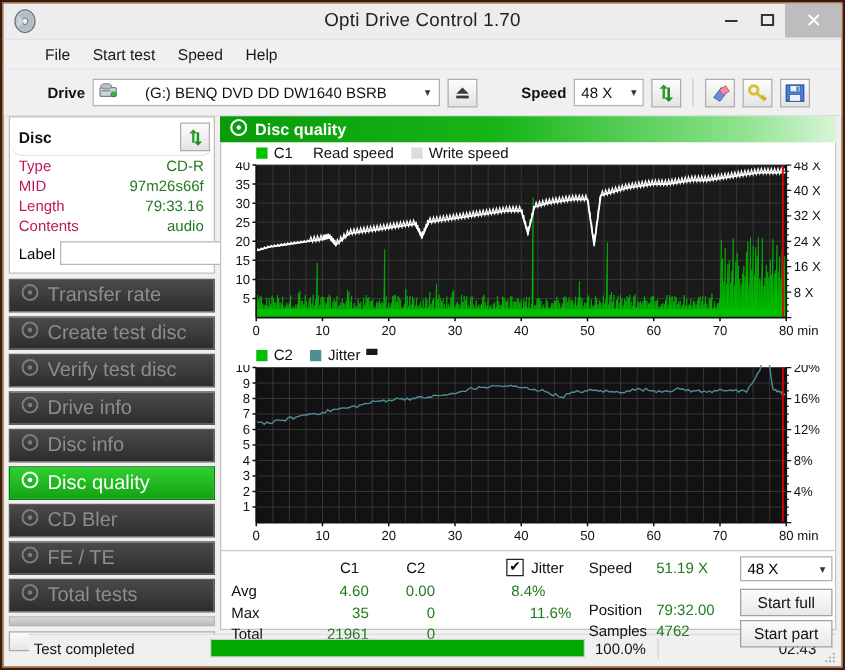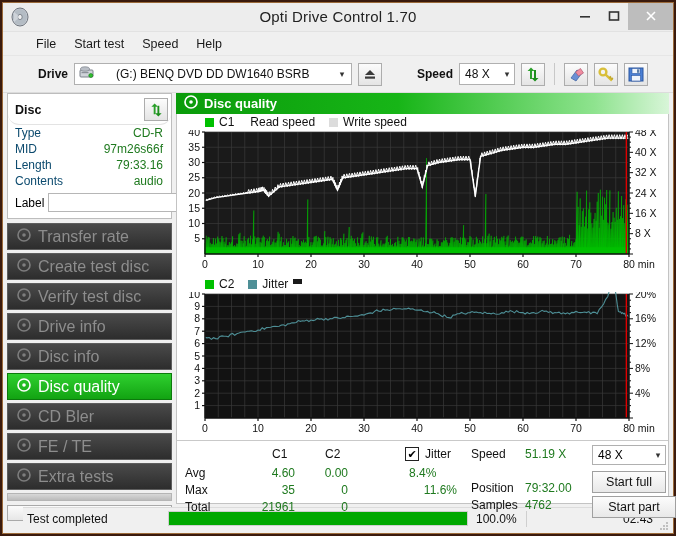--- a/index.html
+++ b/index.html
@@ -109,21 +109,21 @@
     display: flex; align-items: center; justify-content: space-between;
     padding: 4px 3px 3px 7px;
     border-bottom: 1px solid #e3e3e3;
     border-radius: 11px;
   }
   #disc-header .ttl { font-weight: bold; font-size: 12.5px; color:#111;}
   .disc-row {
     display: flex; justify-content: space-between;
     padding: 1px 8px 1px 7px; font-size: 12px;
   }
-  .disc-row .k { color: #0c4a6e; }
+  .disc-row .k { color: #be185d; }
   .disc-row .v { color: #1f7a1f; }
   #label-row {
     display: flex; align-items: center; gap: 4px;
     padding: 2px 4px 4px 7px;
   }
   #label-input {
     flex: 1; height: 19px; background: #fff;
     border: 1px solid #b6b6b6;
   }
   
@@ -425,21 +425,21 @@
           </span>
           <span>FE / TE</span>
         </div>
         <div class="testbtn">
           <span>
             <svg width="14" height="14" viewBox="0 0 14 14">
                 <circle cx="7" cy="7" r="6" fill="none" stroke="#7d7d7d" stroke-width="1.6"></circle>
                 <circle cx="7" cy="7" r="1.8" fill="#7d7d7d"></circle>
               </svg>
           </span>
-          <span>Extra tests</span>
+          <span>Total tests</span>
         </div>
       </div>
 
       <div id="left-spacer"></div>
       <div id="statuswin">Status window &gt; &gt;</div>
     </div>
 
     <div id="rightcol">
       <div id="quality-header">
         <span>
@@ -740,21 +740,21 @@
             <span class="cell val" style="left:58px; top:36px">79:32.00</span>
 
             <span class="cell lbl" style="left:4px;  top:53px">Samples</span>
             <span class="cell val" style="left:58px; top:53px">4762</span>
 
             <div class="cell" style="left:125px; top:0px; width:74px; height:20px; background:#fff; border:1px solid #b0b0b0; display:flex; align-items:center; padding-left:5px">
               <span style="flex:1">48 X</span>
               <span class="chev">▾</span>
             </div>
             <div class="cell btn3d" style="left:125px; top:26px; width:74px; height:22px">Start full</div>
-            <div class="cell btn3d" style="left:125px; top:51px; width:84px; height:22px">Start part</div>
+            <div class="cell btn3d" style="left:125px; top:51px; width:74px; height:22px">Start part</div>
           </div>
         </div>
       </div>
     </div>
   </div>
 
   <div id="statusbar">
     <span id="sb-text">Test completed</span>
     <div id="sb-progress-wrap">
       <div id="sb-progress-fill" style="width: 100%;"></div>

